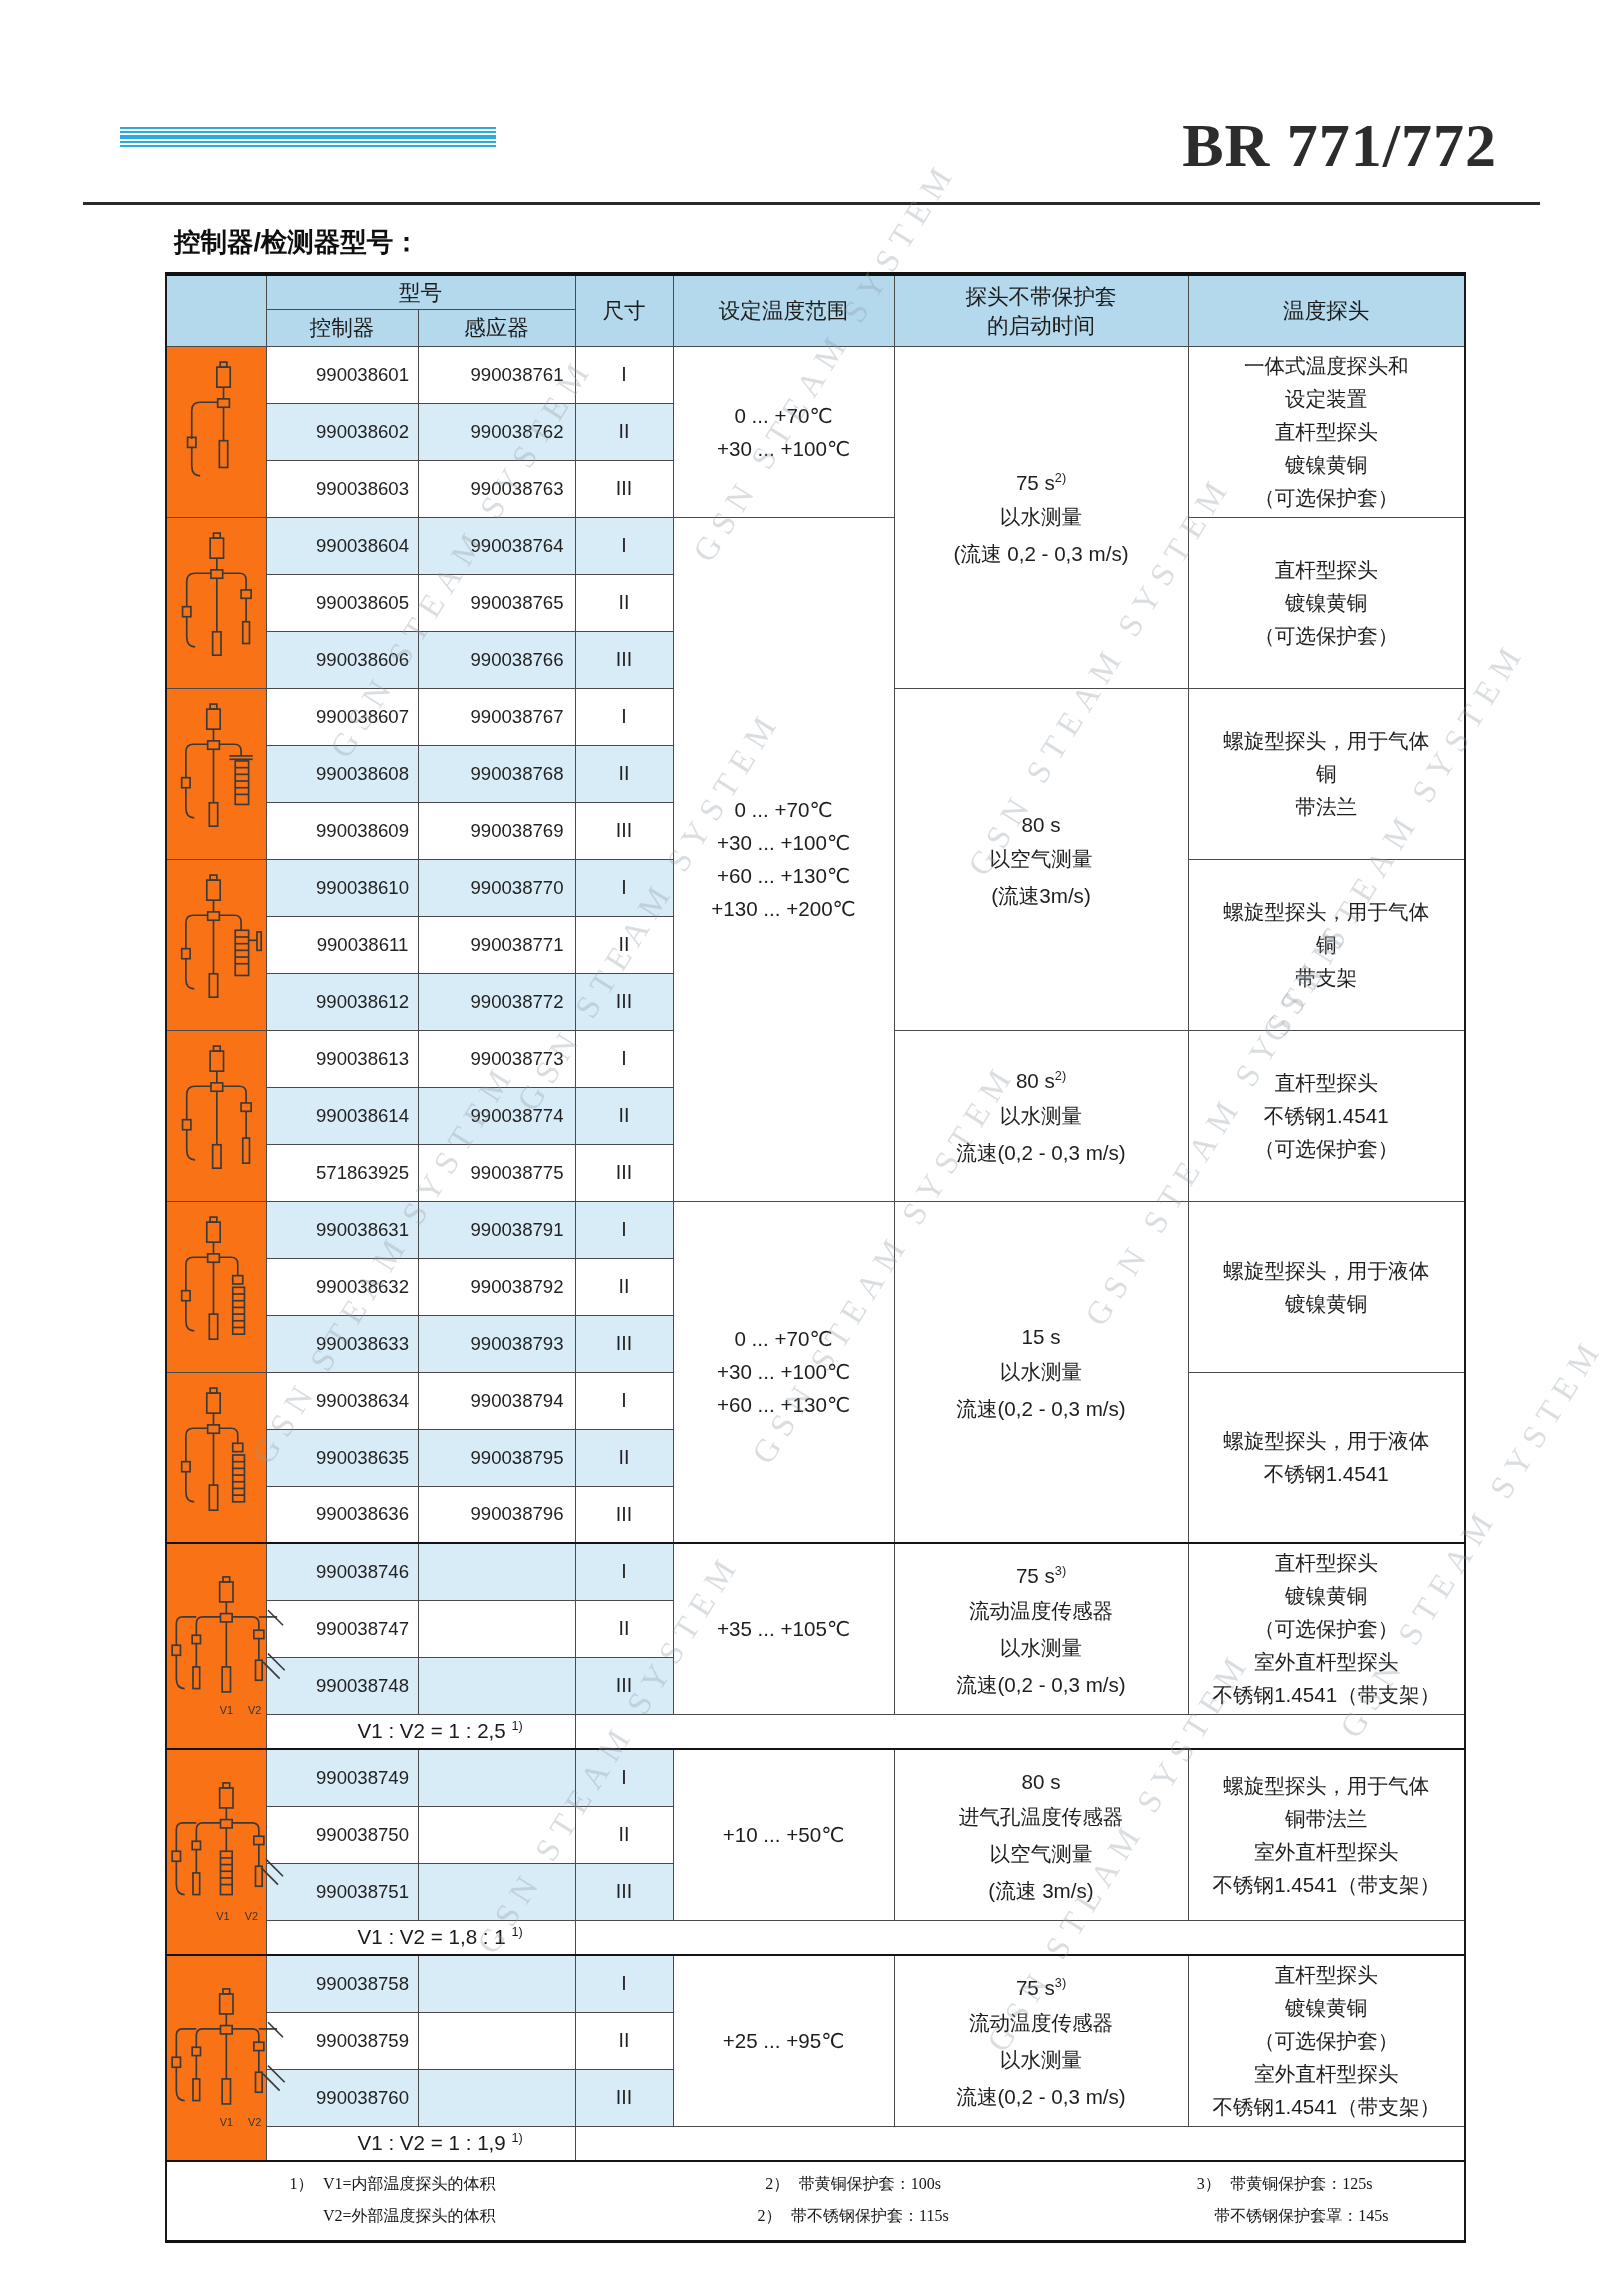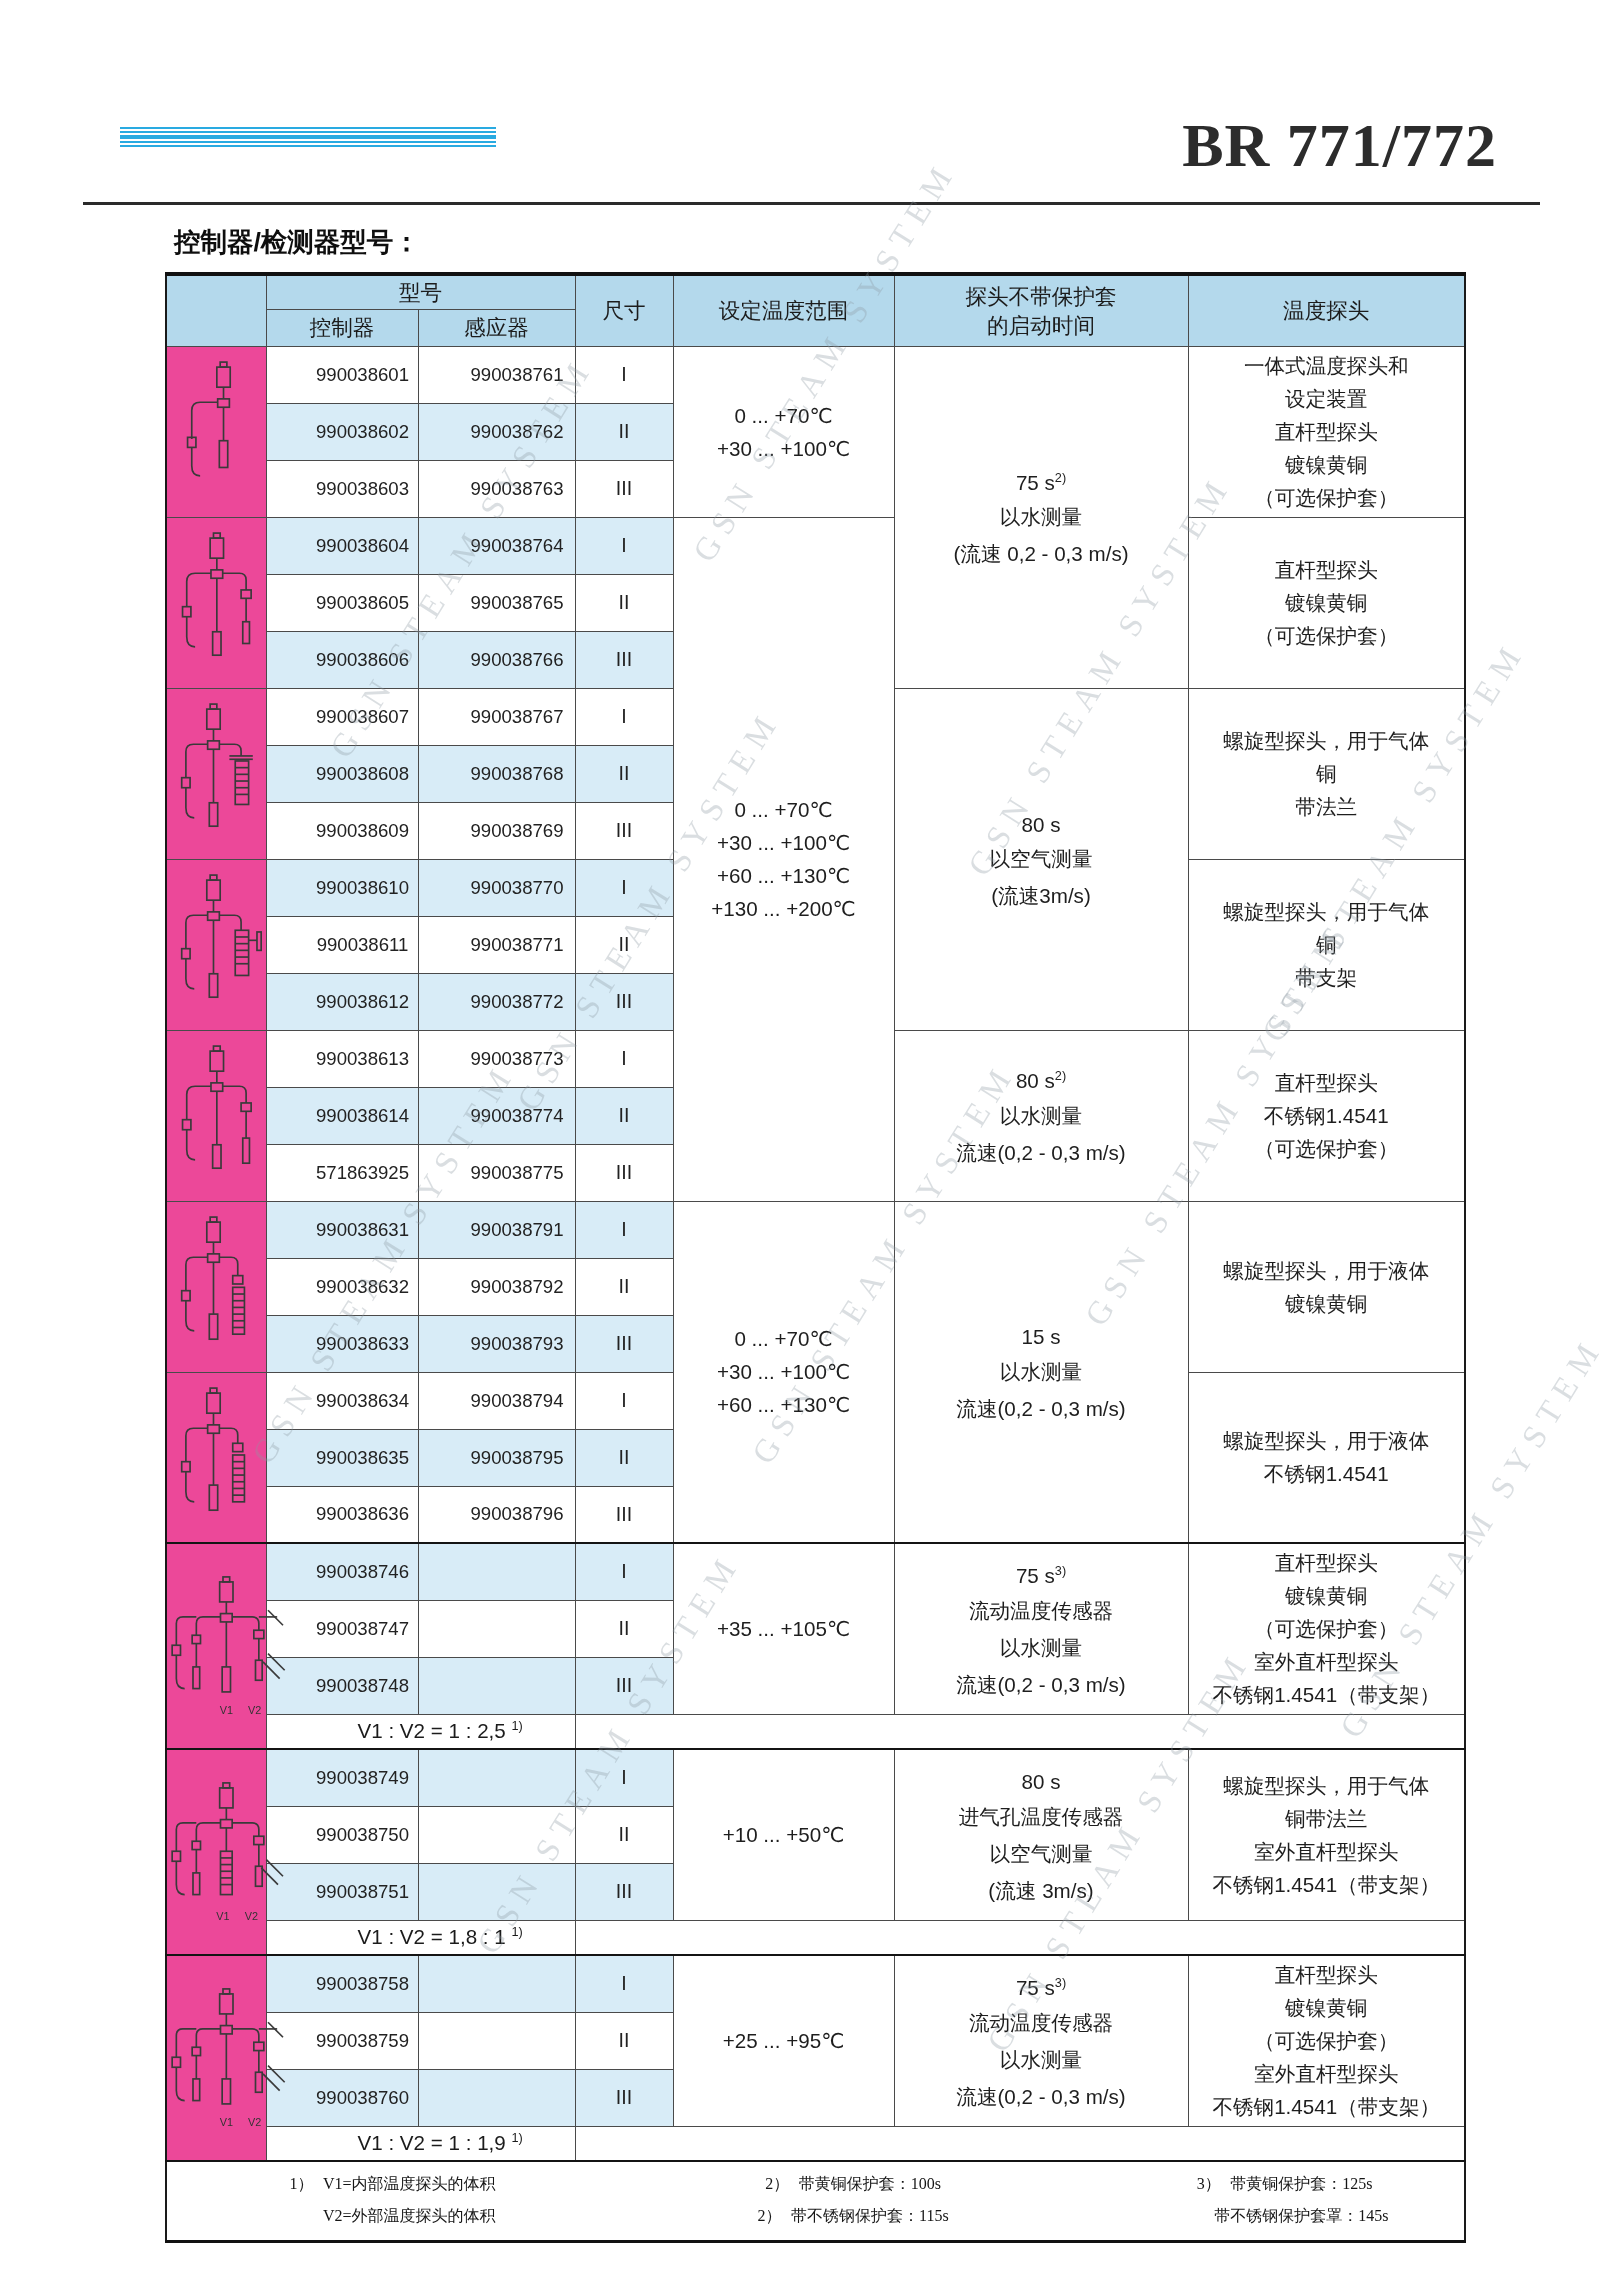--- a/index.html
+++ b/index.html
@@ -24,21 +24,21 @@
   th,td{border:1px solid #4a4a4a;vertical-align:middle;}
   thead tr.h1{height:35px}
   thead tr.h2{height:37px}
   th{background:#b4d9ec;font-weight:normal;font-size:21.6px;color:#1c1c1c;text-align:center;}
   tbody tr{height:57px;}
   tbody tr.ratio-row{height:35px;}
   td{text-align:center;}
   td.mdl{font-size:18.6px;color:#222;padding-left:42px;}
   td.sz{font-size:19.6px;color:#222;}
   td.hl{background:#d8ecf7;}
-  td.ill-cell{background:#ec4899;}
+  td.ill-cell{background:#f97316;}
   .pre{white-space:pre-line;}
   td.temp,td.start,td.probe{font-size:20.6px;color:#1e1e1e;line-height:33px;}
   td.start{line-height:37px;}
   .timeline{line-height:33px;}
   sup{font-size:12.7px;}
   td.ratio{font-size:20.6px;text-align:left;padding-left:91px;color:#1b1b1b;}
   td.ratio-empty{border-right:1px solid #4a4a4a;}
   tr.sep > td{border-top:2.9px solid #141414;}
 
   

